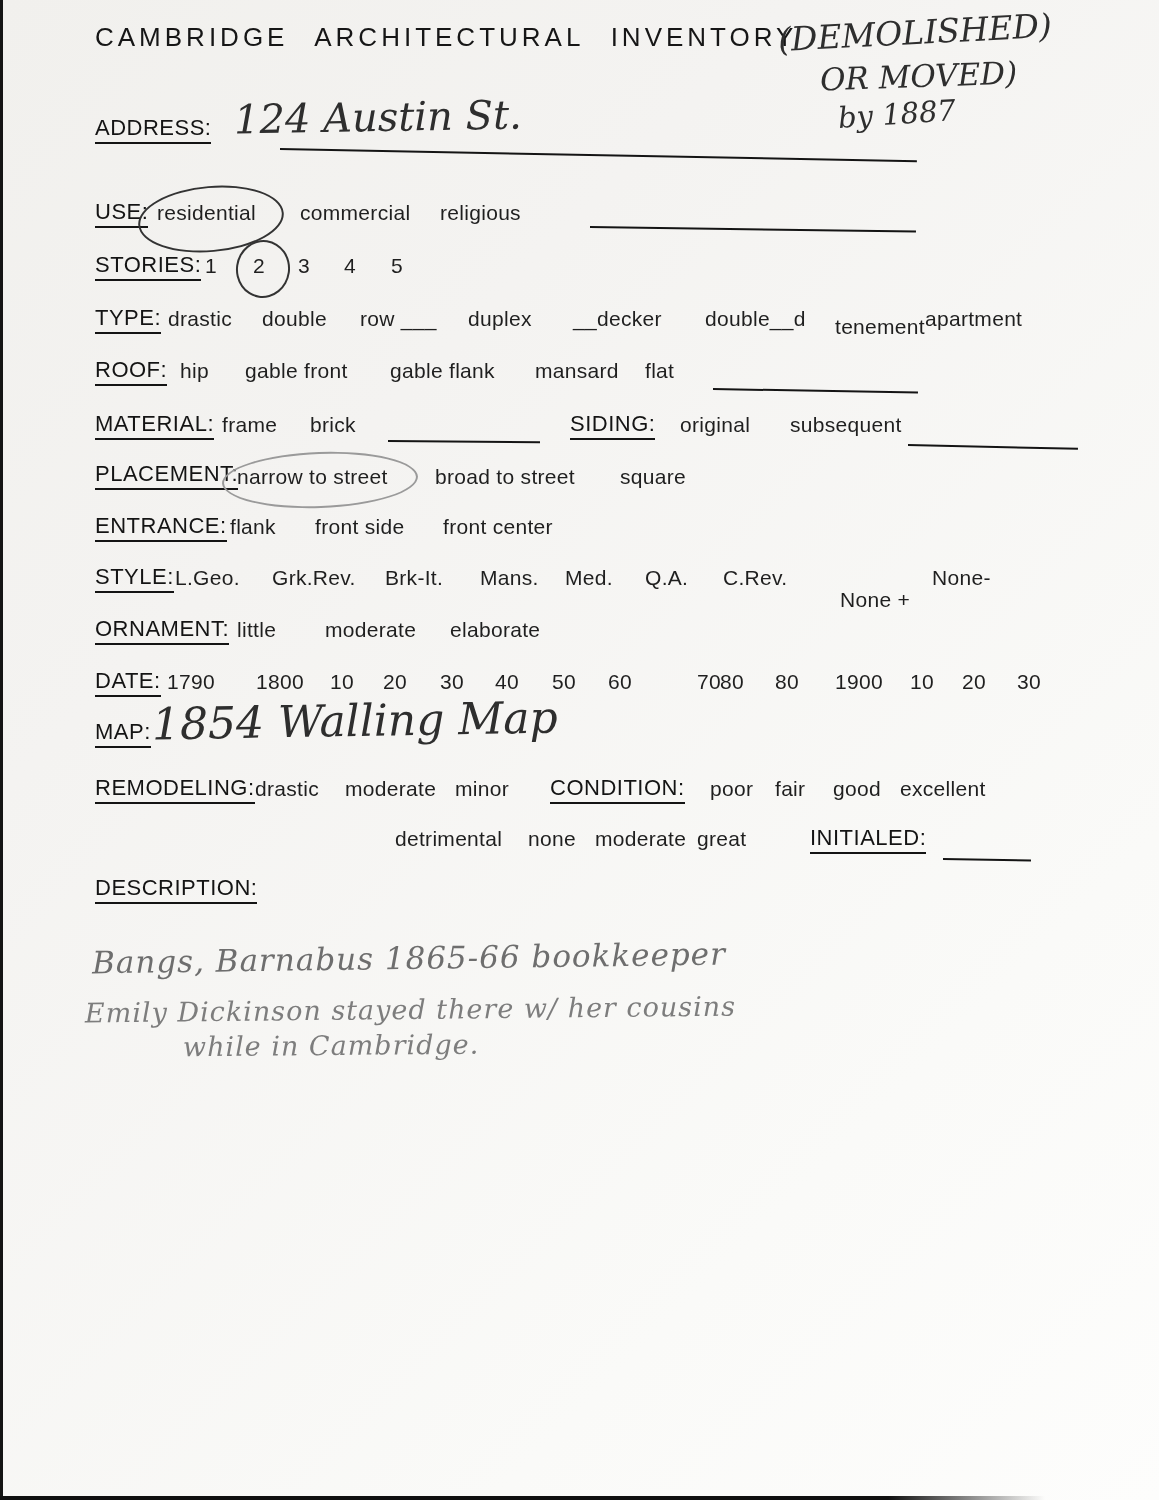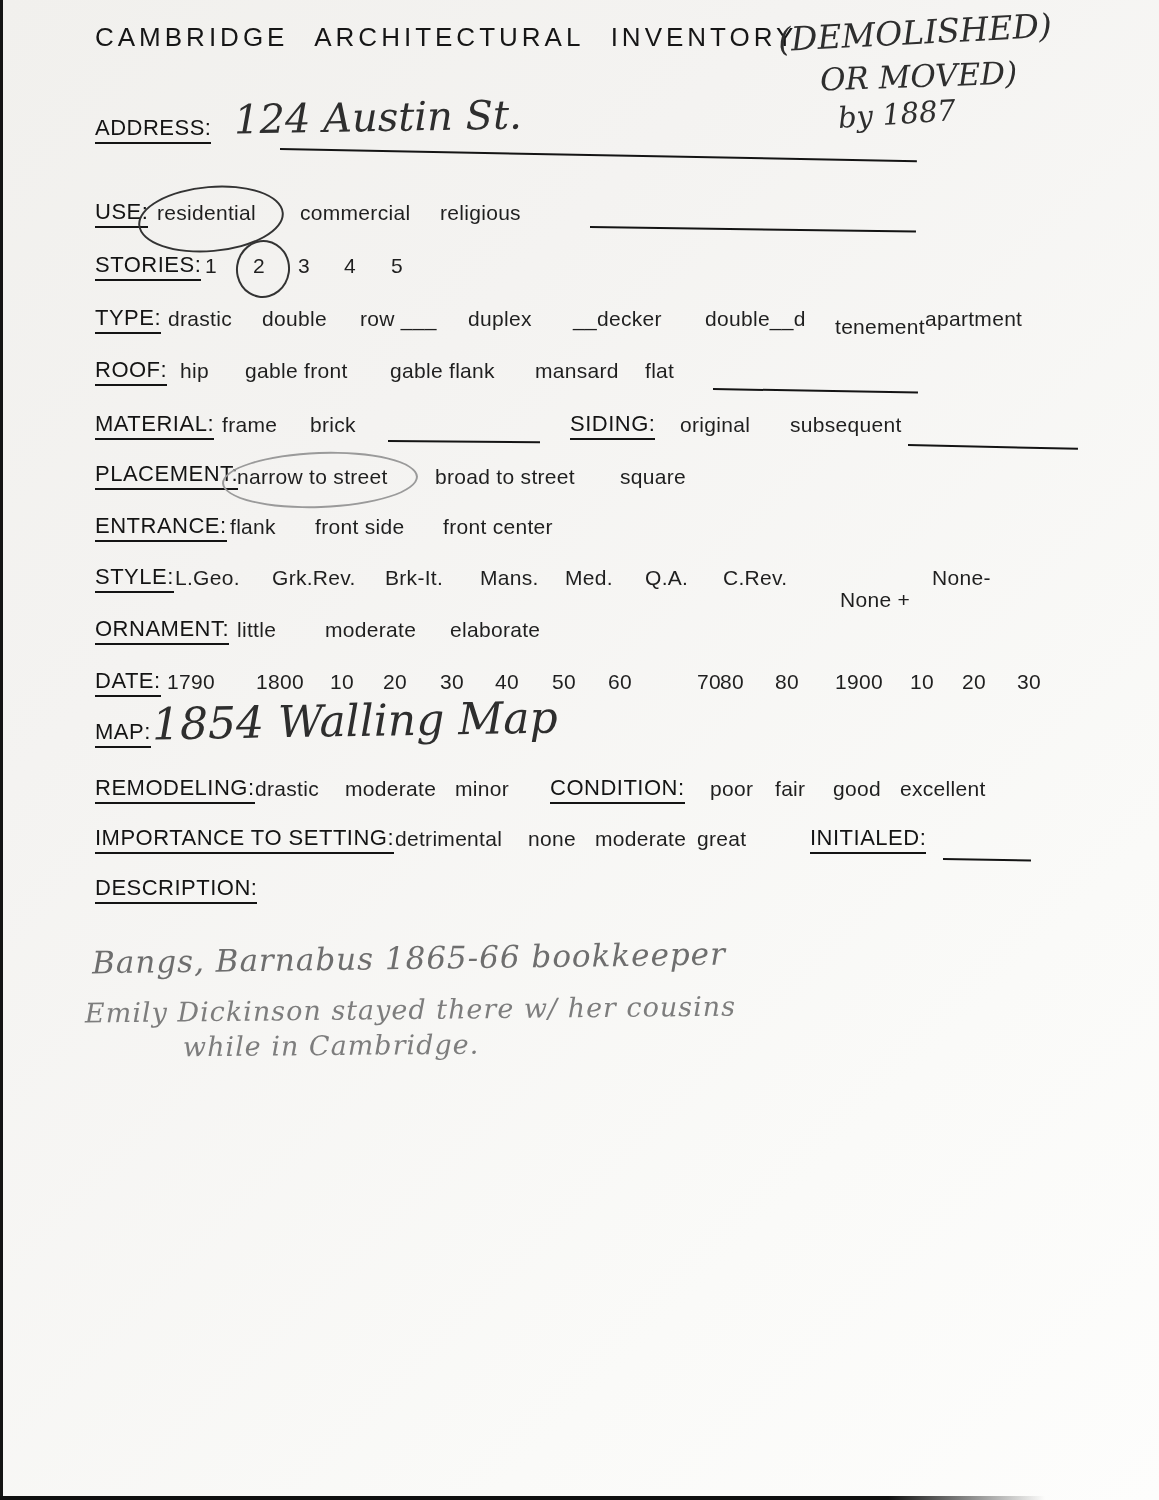--- a/index.html
+++ b/index.html
@@ -136,21 +136,20 @@
   <div class="abs lbl" style="top:776px;left:95px">REMODELING:</div>
   <span class="abs opt" style="top:778px;left:255px">drastic</span>
   <span class="abs opt" style="top:778px;left:345px">moderate</span>
   <span class="abs opt" style="top:778px;left:455px">minor</span>
   <div class="abs lbl" style="top:776px;left:550px">CONDITION:</div>
   <span class="abs opt" style="top:778px;left:710px">poor</span>
   <span class="abs opt" style="top:778px;left:775px">fair</span>
   <span class="abs opt" style="top:778px;left:833px">good</span>
   <span class="abs opt" style="top:778px;left:900px">excellent</span>
 
-  <div class="abs lbl" style="top:826px;left:95px">IMPORTANCE TO SETTING:</div>
   <span class="abs opt" style="top:828px;left:395px">detrimental</span>
   <span class="abs opt" style="top:828px;left:528px">none</span>
   <span class="abs opt" style="top:828px;left:595px">moderate</span>
   <span class="abs opt" style="top:828px;left:697px">great</span>
   <div class="abs lbl" style="top:826px;left:810px">INITIALED:</div>
   <div class="rule" style="top:858px;left:943px;width:88px;transform:rotate(1deg)"></div>
 
   <div class="abs lbl" style="top:876px;left:95px">DESCRIPTION:</div>
 
   <div class="abs hand pencil" style="top:942px;left:92px;font-size:31px;letter-spacing:1px;transform:rotate(-0.8deg)">Bangs, Barnabus 1865-66   bookkeeper</div>

